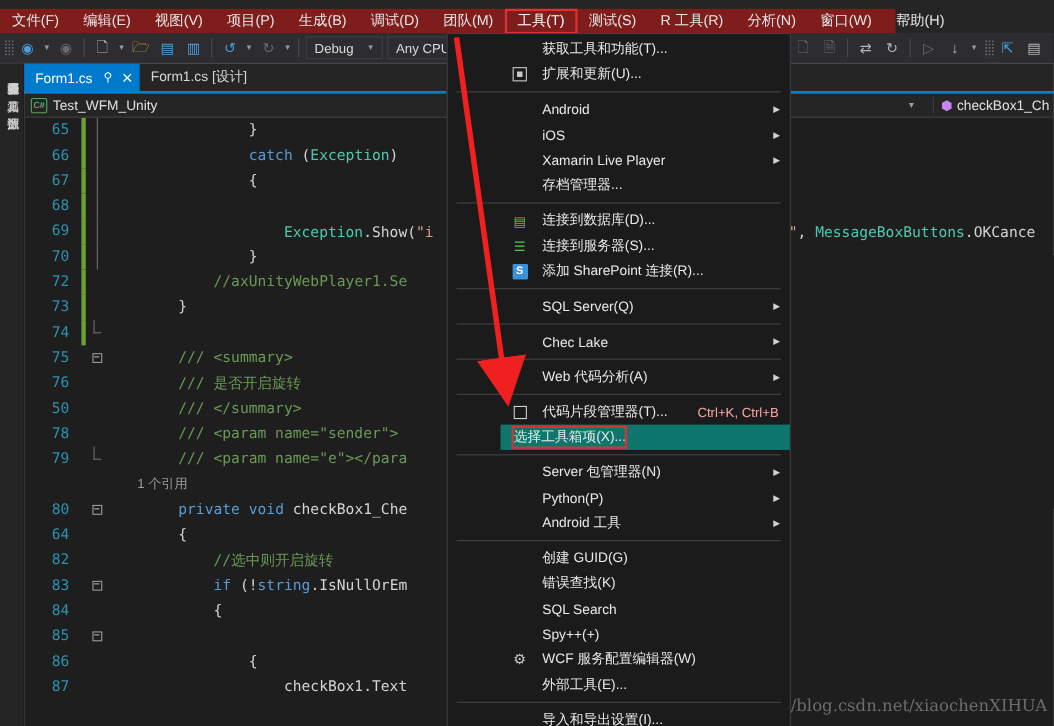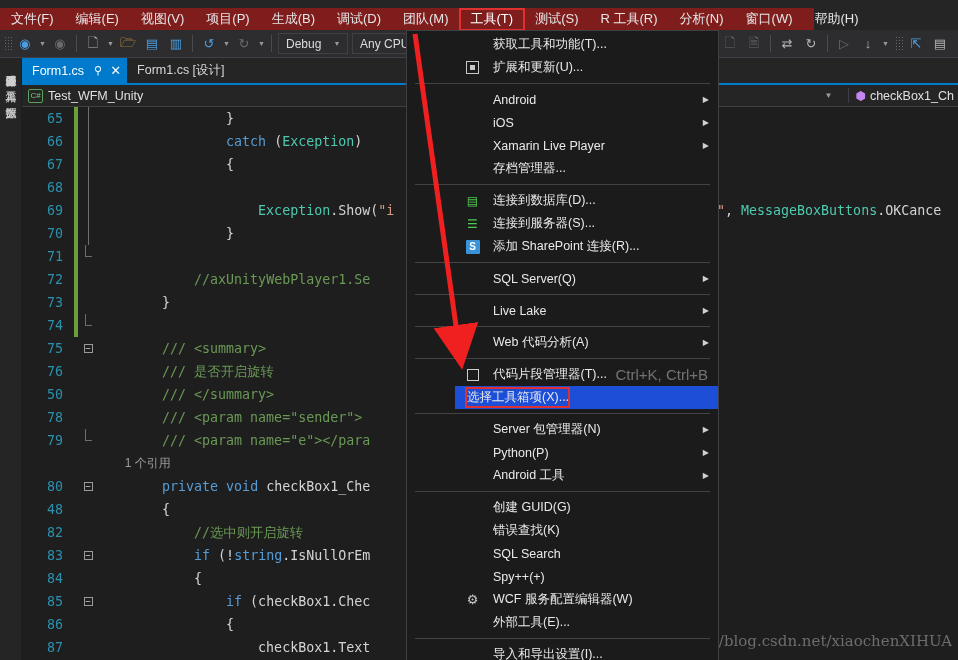--- a/index.html
+++ b/index.html
@@ -171,27 +171,27 @@
     background: #1b1b1c;
     border: 1px solid #3f3f46;
     z-index: 40;
     padding: 2px 0;
   }
   .mi {
     height: 23px; display: flex; align-items: center;
     position: relative; color: #e9e9e9; font-size: 12.5px;
     padding-left: 38px; padding-right: 10px; margin-left: 48px;
   }
-  .mi.hl { background: #1d4ed8; padding-left: 12px; }
+  .mi.hl { background: #0f766e; padding-left: 12px; }
   .mi .boxed {
     position: absolute; left: 10px; right: 148px; top: 1px; bottom: 1px;
     border: 2px solid #e03030;
   }
   .mi .lbl { white-space: nowrap; }
-  .mi .shortcut { margin-left: auto; color: #737373; font-size: 15px; white-space: nowrap; }
+  .mi .shortcut { margin-left: auto; color: #fca5a5; font-size: 12px; white-space: nowrap; }
   .mi .arrow {
     position: absolute; right: 9px; color: #d0d0d0; font-size: 8px;
   }
   .mi .micon {
     position: absolute; left: 9px; top: 3px;
     width: 17px; height: 17px;
     display: flex; align-items: center; justify-content: center;
     font-size: 11px; color: #cccccc;
   }
   .msep { height: 1px; background: #434346; margin: 4px 8px 4px 8px; }
@@ -356,128 +356,119 @@
           </div>
           <div class="code-row">
             <div class="gutter-num">70</div>
             <div class="changebar"></div>
             <div class="fold">
               <span class="vline"></span>
             </div>
             <div class="codetext"><span style="white-space:pre">                </span>}</div>
           </div>
           <div class="code-row">
-            <div class="gutter-num">71</div>
+            <div class="gutter-num">72</div>
+            <div class="changebar"></div>
+            <div class="fold"></div>
+            <div class="codetext"><span style="white-space:pre">            </span><span class="tok-cmt">//axUnityWebPlayer1.Se                                      rue);</span></div>
+          </div>
+          <div class="code-row">
+            <div class="gutter-num">73</div>
+            <div class="changebar"></div>
+            <div class="fold"></div>
+            <div class="codetext"><span style="white-space:pre">        </span>}</div>
+          </div>
+          <div class="code-row">
+            <div class="gutter-num">74</div>
             <div class="changebar"></div>
             <div class="fold">
               <span class="lline"></span>
             </div>
-            <div class="codetext"><span style="white-space:pre">            </span></div>
-          </div>
-          <div class="code-row">
-            <div class="gutter-num">72</div>
-            <div class="changebar"></div>
-            <div class="fold"></div>
-            <div class="codetext"><span style="white-space:pre">            </span><span class="tok-cmt">//axUnityWebPlayer1.Se                                      rue);</span></div>
-          </div>
-          <div class="code-row">
-            <div class="gutter-num">73</div>
-            <div class="changebar"></div>
-            <div class="fold"></div>
-            <div class="codetext"><span style="white-space:pre">        </span>}</div>
-          </div>
-          <div class="code-row">
-            <div class="gutter-num">74</div>
-            <div class="changebar"></div>
+            <div class="codetext"><span style="white-space:pre">        </span></div>
+          </div>
+          <div class="code-row">
+            <div class="gutter-num">75</div>
+            <div class="changebar none"></div>
+            <div class="fold">
+              <span class="box">−</span>
+            </div>
+            <div class="codetext"><span style="white-space:pre">        </span><span class="tok-cmt">/// &lt;summary&gt;</span></div>
+          </div>
+          <div class="code-row">
+            <div class="gutter-num">76</div>
+            <div class="changebar none"></div>
+            <div class="fold"></div>
+            <div class="codetext"><span style="white-space:pre">        </span><span class="tok-cmt">/// 是否开启旋转</span></div>
+          </div>
+          <div class="code-row">
+            <div class="gutter-num">50</div>
+            <div class="changebar none"></div>
+            <div class="fold"></div>
+            <div class="codetext"><span style="white-space:pre">        </span><span class="tok-cmt">/// &lt;/summary&gt;</span></div>
+          </div>
+          <div class="code-row">
+            <div class="gutter-num">78</div>
+            <div class="changebar none"></div>
+            <div class="fold"></div>
+            <div class="codetext"><span style="white-space:pre">        </span><span class="tok-cmt">/// &lt;param name="sender"&gt;</span></div>
+          </div>
+          <div class="code-row">
+            <div class="gutter-num">79</div>
+            <div class="changebar none"></div>
             <div class="fold">
               <span class="lline"></span>
             </div>
-            <div class="codetext"><span style="white-space:pre">        </span></div>
-          </div>
-          <div class="code-row">
-            <div class="gutter-num">75</div>
+            <div class="codetext"><span style="white-space:pre">        </span><span class="tok-cmt">/// &lt;param name="e"&gt;&lt;/para</span></div>
+          </div>
+          <div class="code-row">
+            <div class="gutter-num"></div>
+            <div class="changebar none"></div>
+            <div class="fold"></div>
+            <div class="codetext codelens" style="white-space: pre;">        1 个引用</div>
+          </div>
+          <div class="code-row">
+            <div class="gutter-num">80</div>
             <div class="changebar none"></div>
             <div class="fold">
               <span class="box">−</span>
             </div>
-            <div class="codetext"><span style="white-space:pre">        </span><span class="tok-cmt">/// &lt;summary&gt;</span></div>
-          </div>
-          <div class="code-row">
-            <div class="gutter-num">76</div>
-            <div class="changebar none"></div>
-            <div class="fold"></div>
-            <div class="codetext"><span style="white-space:pre">        </span><span class="tok-cmt">/// 是否开启旋转</span></div>
-          </div>
-          <div class="code-row">
-            <div class="gutter-num">50</div>
-            <div class="changebar none"></div>
-            <div class="fold"></div>
-            <div class="codetext"><span style="white-space:pre">        </span><span class="tok-cmt">/// &lt;/summary&gt;</span></div>
-          </div>
-          <div class="code-row">
-            <div class="gutter-num">78</div>
-            <div class="changebar none"></div>
-            <div class="fold"></div>
-            <div class="codetext"><span style="white-space:pre">        </span><span class="tok-cmt">/// &lt;param name="sender"&gt;</span></div>
-          </div>
-          <div class="code-row">
-            <div class="gutter-num">79</div>
-            <div class="changebar none"></div>
-            <div class="fold">
-              <span class="lline"></span>
-            </div>
-            <div class="codetext"><span style="white-space:pre">        </span><span class="tok-cmt">/// &lt;param name="e"&gt;&lt;/para</span></div>
-          </div>
-          <div class="code-row">
-            <div class="gutter-num"></div>
-            <div class="changebar none"></div>
-            <div class="fold"></div>
-            <div class="codetext codelens" style="white-space: pre;">        1 个引用</div>
-          </div>
-          <div class="code-row">
-            <div class="gutter-num">80</div>
+            <div class="codetext"><span style="white-space:pre">        </span><span class="tok-kw">private</span> <span class="tok-kw">void</span> checkBox1_Che</div>
+          </div>
+          <div class="code-row">
+            <div class="gutter-num">64</div>
+            <div class="changebar none"></div>
+            <div class="fold"></div>
+            <div class="codetext"><span style="white-space:pre">        </span>{</div>
+          </div>
+          <div class="code-row">
+            <div class="gutter-num">82</div>
+            <div class="changebar none"></div>
+            <div class="fold"></div>
+            <div class="codetext"><span style="white-space:pre">            </span><span class="tok-cmt">//选中则开启旋转</span></div>
+          </div>
+          <div class="code-row">
+            <div class="gutter-num">83</div>
             <div class="changebar none"></div>
             <div class="fold">
               <span class="box">−</span>
             </div>
-            <div class="codetext"><span style="white-space:pre">        </span><span class="tok-kw">private</span> <span class="tok-kw">void</span> checkBox1_Che</div>
-          </div>
-          <div class="code-row">
-            <div class="gutter-num">48</div>
-            <div class="changebar none"></div>
-            <div class="fold"></div>
-            <div class="codetext"><span style="white-space:pre">        </span>{</div>
-          </div>
-          <div class="code-row">
-            <div class="gutter-num">82</div>
-            <div class="changebar none"></div>
-            <div class="fold"></div>
-            <div class="codetext"><span style="white-space:pre">            </span><span class="tok-cmt">//选中则开启旋转</span></div>
-          </div>
-          <div class="code-row">
-            <div class="gutter-num">83</div>
+            <div class="codetext"><span style="white-space:pre">            </span><span class="tok-kw">if</span> (!<span class="tok-kw">string</span>.IsNullOrEm</div>
+          </div>
+          <div class="code-row">
+            <div class="gutter-num">84</div>
+            <div class="changebar none"></div>
+            <div class="fold"></div>
+            <div class="codetext"><span style="white-space:pre">            </span>{</div>
+          </div>
+          <div class="code-row">
+            <div class="gutter-num">85</div>
             <div class="changebar none"></div>
             <div class="fold">
               <span class="box">−</span>
             </div>
-            <div class="codetext"><span style="white-space:pre">            </span><span class="tok-kw">if</span> (!<span class="tok-kw">string</span>.IsNullOrEm</div>
-          </div>
-          <div class="code-row">
-            <div class="gutter-num">84</div>
-            <div class="changebar none"></div>
-            <div class="fold"></div>
-            <div class="codetext"><span style="white-space:pre">            </span>{</div>
-          </div>
-          <div class="code-row">
-            <div class="gutter-num">85</div>
-            <div class="changebar none"></div>
-            <div class="fold">
-              <span class="box">−</span>
-            </div>
-            <div class="codetext"><span style="white-space:pre">                </span><span class="tok-kw">if</span> (checkBox1.Chec</div>
           </div>
           <div class="code-row">
             <div class="gutter-num">86</div>
             <div class="changebar none"></div>
             <div class="fold"></div>
             <div class="codetext"><span style="white-space:pre">                </span>{</div>
           </div>
           <div class="code-row">
             <div class="gutter-num">87</div>
             <div class="changebar none"></div>
@@ -539,21 +530,21 @@
           </span>
           <span class="lbl">添加 SharePoint 连接(R)...</span>
         </div>
         <div class="msep"></div>
         <div class="mi">
           <span class="lbl">SQL Server(Q)</span>
           <span class="arrow">▶</span>
         </div>
         <div class="msep"></div>
         <div class="mi">
-          <span class="lbl">Live Lake</span>
+          <span class="lbl">Chec Lake</span>
           <span class="arrow">▶</span>
         </div>
         <div class="msep"></div>
         <div class="mi">
           <span class="lbl">Web 代码分析(A)</span>
           <span class="arrow">▶</span>
         </div>
         <div class="msep"></div>
         <div class="mi">
           <span class="micon">

